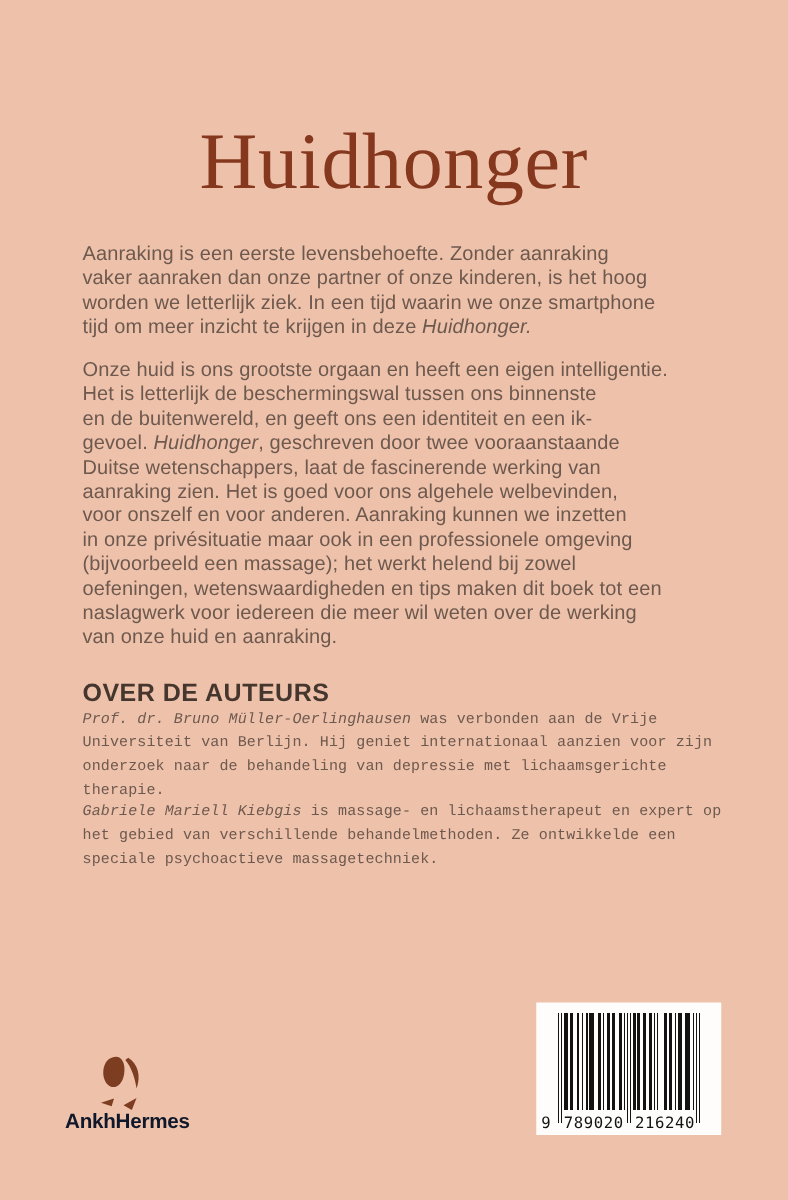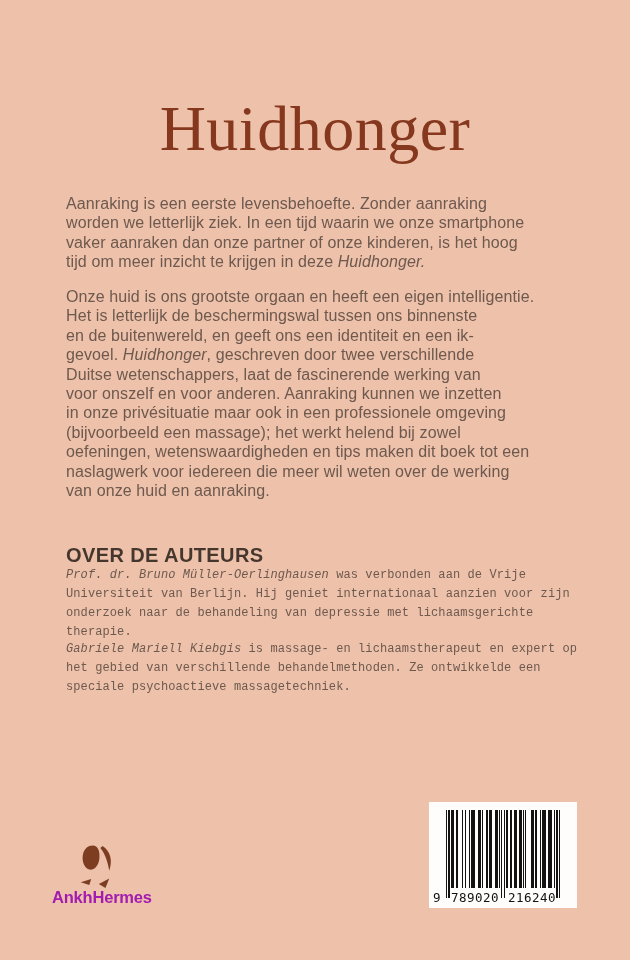--- a/index.html
+++ b/index.html
@@ -30,21 +30,21 @@
     position:absolute; left:66px; top:544px;
     font-size:20px; font-weight:bold; color:#46372e;
     letter-spacing:0.4px;
   }
   #author1 { top:566px; }
   #author2 { top:640px; }
 
   .publisher-symbol { position:absolute; left:76px; top:843px; width:38px; height:48px; }
   .publisher-name {
     position:absolute; left:52px; top:888px;
-    font-size:16.5px; font-weight:bold; color:#a21caf; letter-spacing:-0.2px;
+    font-size:16.5px; font-weight:bold; color:#0f172a; letter-spacing:-0.2px;
   }
 
   .barcode-box {
     position:absolute; left:429px; top:802px; width:148px; height:106px;
     background:#fefdfc;
   }
   #barcode-svg { position:absolute; left:17px; top:8px; }
   .bc-digit {
     position:absolute; bottom:3px;
     font-family:"DejaVu Sans Mono", monospace;
@@ -54,31 +54,32 @@
   .bc-g1 { left:46px; transform:translateX(-50%); }
   .bc-g2 { left:103px; transform:translateX(-50%); }
 </style>
 </head>
 <body>
 
 <h1 class="title">Huidhonger</h1>
 
 <div class="para body-text" id="para1">
     <div class="line"><span>Aanraking is een eerste levensbehoefte. Zonder aanraking</span></div>
+    <div class="line"><span>vaker aanraken dan onze partner of onze kinderen, is het hoog</span></div>
     <div class="line"><span>worden we letterlijk ziek. In een tijd waarin we onze smartphone</span></div>
-    <div class="line"><span>vaker aanraken dan onze partner of onze kinderen, is het hoog</span></div>
     <div class="line"><span>tijd om meer inzicht te krijgen in deze </span><em>Huidhonger.</em></div>
   </div>
 
 <div class="para body-text" id="para2">
     <div class="line"><span>Onze huid is ons grootste orgaan en heeft een eigen intelligentie.</span></div>
     <div class="line"><span>Het is letterlijk de beschermingswal tussen ons binnenste</span></div>
     <div class="line"><span>en de buitenwereld, en geeft ons een identiteit en een ik-</span></div>
-    <div class="line"><span>gevoel. </span><em>Huidhonger</em><span>, geschreven door twee verschillende</span></div>
+    <div class="line"><span>gevoel. </span><em>Huidhonger</em><span>, geschreven door twee vooraanstaande</span></div>
     <div class="line"><span>Duitse wetenschappers, laat de fascinerende werking van</span></div>
+    <div class="line"><span>aanraking zien. Het is goed voor ons algehele welbevinden,</span></div>
     <div class="line"><span>voor onszelf en voor anderen. Aanraking kunnen we inzetten</span></div>
     <div class="line"><span>in onze privésituatie maar ook in een professionele omgeving</span></div>
     <div class="line"><span>(bijvoorbeeld een massage); het werkt helend bij zowel</span></div>
     <div class="line"><span>oefeningen, wetenswaardigheden en tips maken dit boek tot een</span></div>
     <div class="line"><span>naslagwerk voor iedereen die meer wil weten over de werking</span></div>
     <div class="line"><span>van onze huid en aanraking.</span></div>
   </div>
 
 <div class="authors-heading">OVER DE AUTEURS</div>
 

